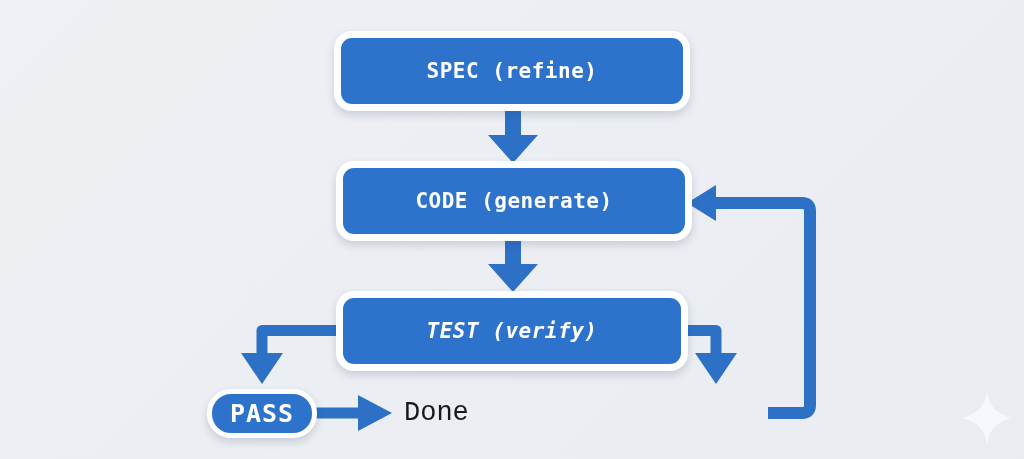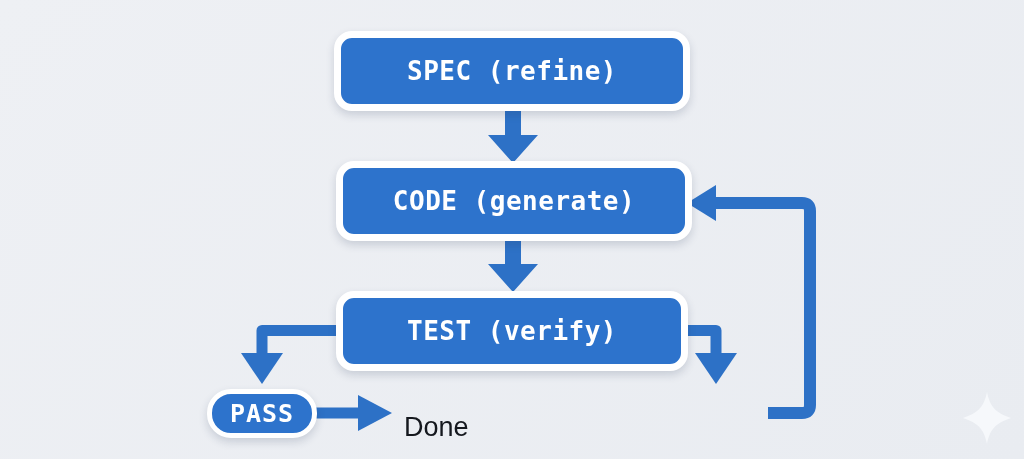--- a/index.html
+++ b/index.html
@@ -29,44 +29,43 @@
     background: var(--node-blue, #2d73cc);
     border: 7px solid var(--node-border, #ffffff);
     border-radius: 18px;
     box-shadow: 0 4px 9px rgba(40, 55, 90, 0.18);
     display: flex;
     align-items: center;
     justify-content: center;
     color: var(--node-text, #ffffff);
     font-family: "DejaVu Sans Mono", monospace;
     font-weight: bold;
-    font-size: 26px;
+    font-size: 21px;
     letter-spacing: 0.5px;
     white-space: nowrap;
   }
   .node.small {
     border-width: 5px;
     border-radius: 24px;
     font-size: 25px;
     letter-spacing: 1px;
   }
 
   #node-spec { left: 334px; top:  31px; width: 356px; height: 80px; }
   #node-code { left: 336px; top: 161px; width: 356px; height: 80px; justify-content: center; }
-  #node-test { left: 336px; top: 291px; width: 352px; height: 80px; }
+  #node-test { left: 336px; top: 291px; width: 352px; height: 80px; font-style: italic; }
   #node-pass { left: 207px; top: 389px; width: 110px; height: 49px; }
   #node-fail { left: 663px; top: 389px; width: 107px; height: 49px; }
 
   #done-label {
     position: absolute;
     left: 404px; top: 398px;
-    font-family: Liberation Sans, sans-serif;
+    font-family: Liberation Mono, monospace;
     font-size: 27px;
     color: var(--done-text, #15181e);
-    margin-top: 14px;
   }
 </style>
 </head>
 <body>
 
 <div id="canvas" style="--bg-top: #eef0f4; --bg-bottom: #e9ecf1; --node-blue: #2d73cc; --arrow-blue: #2d71c6; --node-border: #ffffff; --node-text: #ffffff; --done-text: #15181e;">
 
   <svg id="arrow-layer" viewBox="0 0 1024 459" xmlns="http://www.w3.org/2000/svg">
 
     <polygon class="arrow-fill" points="505,111 521,111 521,135 538,135 513,163 488,135 505,135"></polygon>

